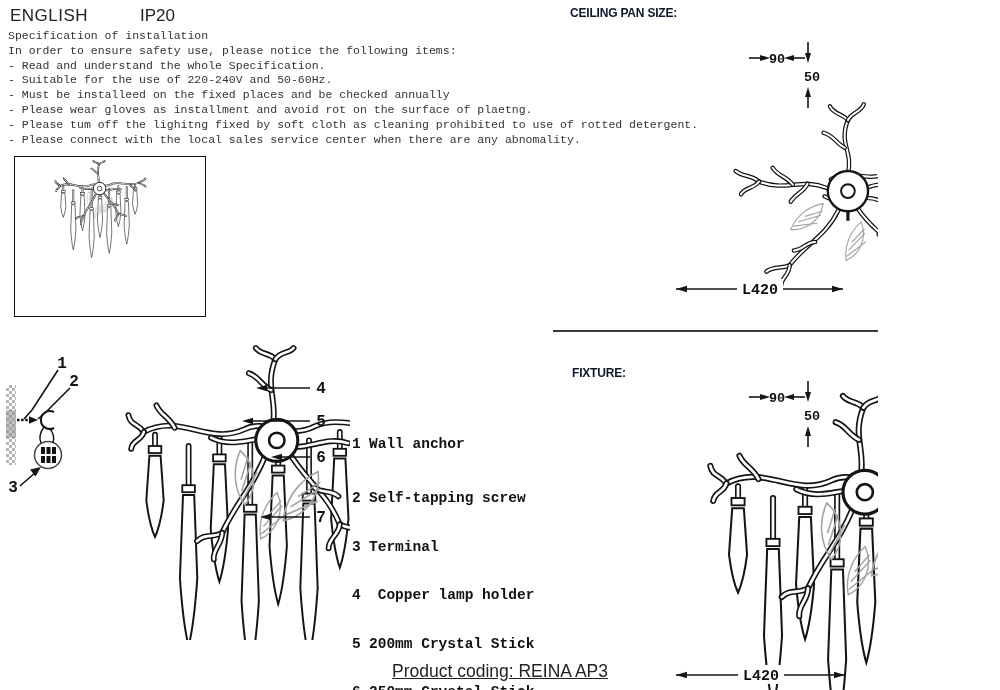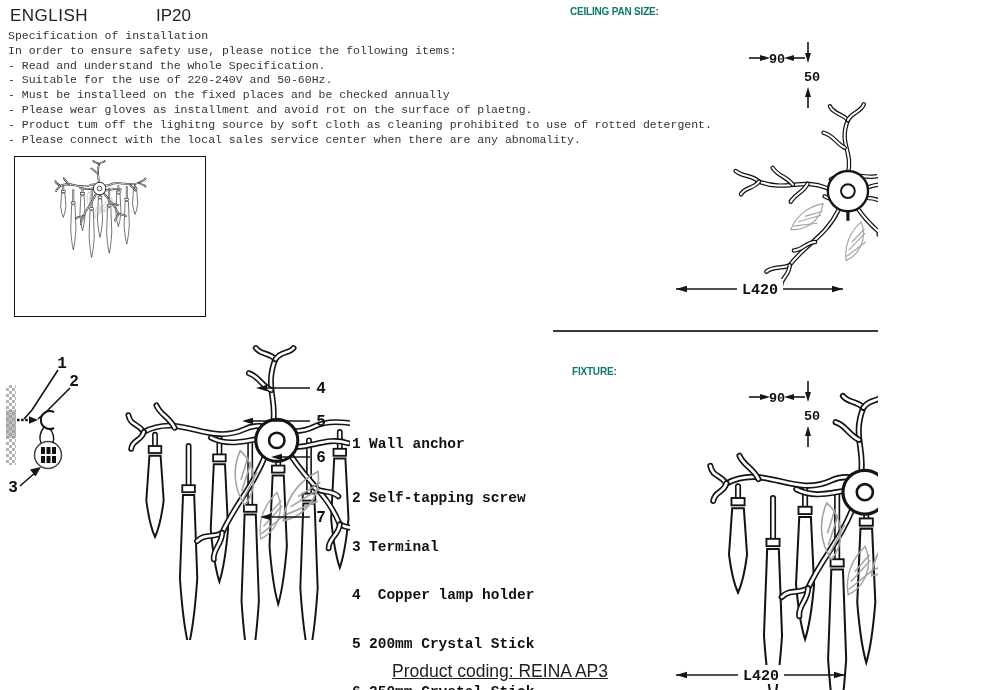--- a/index.html
+++ b/index.html
@@ -1,23 +1,23 @@
 <!DOCTYPE html>
 <html><head>
 <meta charset="utf-8">
 <style>
   html,body{margin:0;padding:0;background:#fff;}
   .page{position:relative;width:878px;height:690px;background:#ffffff;overflow:hidden;
         font-family:"Liberation Sans",sans-serif;color:#222;}
   .abs{position:absolute;}
   .hdr-lang{left:10px;top:6px;font-size:17px;letter-spacing:.5px;}
-  .hdr-ip{left:156px;top:6px;font-size:17px;text-align:center;}
+  .hdr-ip{left:140px;top:6px;font-size:17px;text-align:center;}
   .spec{left:8px;top:29px;font-size:11.5px;line-height:14.8px;color:#333;white-space:nowrap;font-family:Liberation Mono, monospace;}
   .illus-box{left:14px;top:156px;width:190px;height:159px;border:1.6px solid #111;}
-  .sec-title{font-weight:bold;font-size:10px;letter-spacing:-0.2px;color:#0f766e;}
+  .sec-title{font-weight:bold;font-size:12px;letter-spacing:-0.2px;color:#0f172a;}
   .divider{left:553px;top:330px;width:447px;border-top:2px solid #3a3a3a;height:0;}
   .parts{left:352px;top:404px;font-family:"Liberation Mono",monospace;font-weight:bold;
          font-size:14.5px;line-height:16.2px;color:#111;white-space:pre;}
   .parts .row{display:flex;}
   .parts .row:first-child{margin-bottom:5px;}
   .parts .num{width:17px;}
   .footer{left:0;top:661px;width:1000px;text-align:center;font-size:17.5px;color:#222;text-decoration:underline;}
   svg{display:block;}
   symbol{overflow:visible;}
   .dbl{stroke:#141414;stroke-width:4.2;fill:none;stroke-linecap:round;stroke-linejoin:round;}
@@ -196,21 +196,21 @@
   <div class="abs hdr-lang">ENGLISH</div>
   <div class="abs hdr-ip">IP20</div>
 
   <div class="abs spec">
     <div>Specification of installation</div>
     <div>In order to ensure safety use, please notice the following items:</div>
     <div>- Read and understand the whole Specification.</div>
     <div>- Suitable for the use of 220-240V and 50-60Hz.</div>
     <div>- Must be installeed on the fixed places and be checked annually</div>
     <div>- Please wear gloves as installment and avoid rot on the surface of plaetng.</div>
-    <div>- Product tum off the lighitng source by soft cloth as cleaning prohibited to use of rotted detergent.</div>
+    <div>- Please tum off the lighitng fixed by soft cloth as cleaning prohibited to use of rotted detergent.</div>
     <div>- Please connect with the local sales service center when there are any abnomality.</div>
   </div>
 
   <div class="abs illus-box">
     <svg width="190" height="159" viewBox="0 0 190 159">
       <use href="#sym-chand-front" transform="translate(26,4) scale(0.63)"></use>
     </svg>
   </div>
 
   <svg class="abs" style="left:0;top:340px" width="350" height="300" viewBox="0 0 350 300">

